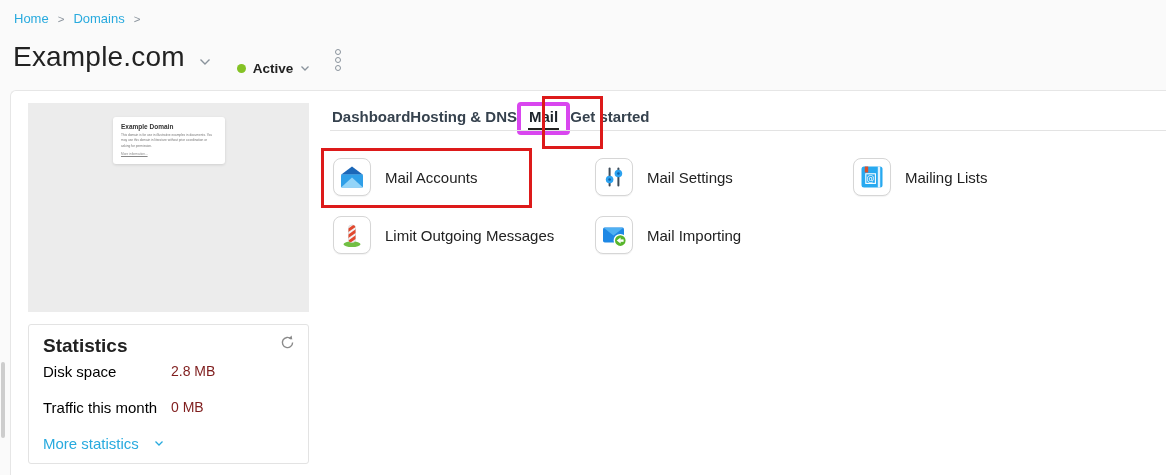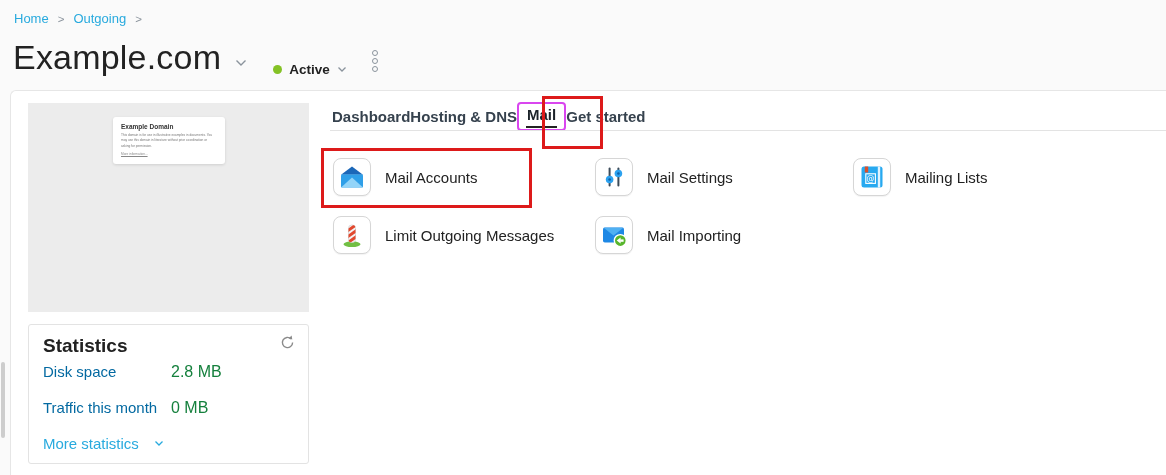--- a/index.html
+++ b/index.html
@@ -4,21 +4,21 @@
 <style>
   html,body{margin:0;padding:0;background:#fff;}
   body{font-family:"Liberation Sans",sans-serif;color:#222;}
   .page{position:relative;width:1166px;height:475px;overflow:hidden;background:#fafafa;}
 
   
   .breadcrumb{position:absolute;left:14px;top:11px;font-size:13px;display:flex;gap:9px;align-items:center;}
   .breadcrumb a{color:#28aade;text-decoration:none;cursor:pointer;}
   .crumb-sep{color:#8a939c;font-size:11.5px;}
   .title-row{position:absolute;left:13px;top:38px;display:flex;align-items:center;}
-  .page-title{font-size:34px;font-weight:400;color:#222;letter-spacing:.2px;}
+  .page-title{font-size:28px;font-weight:400;color:#222;letter-spacing:.2px;}
   .title-caret{margin-left:14px;margin-top:8px;cursor:pointer;}
   .status-chip{display:flex;align-items:center;margin-left:26px;margin-top:23px;cursor:pointer;}
   .status-dot{width:9px;height:9px;border-radius:50%;background:#84c225;margin-right:7px;}
   .status-label{font-size:13.5px;font-weight:700;color:#222;margin-right:7px;}
   .kebab{margin-left:22px;margin-top:6px;display:flex;flex-direction:column;gap:2px;cursor:pointer;padding:3px;}
   .kebab i{width:4px;height:4px;border:1px solid #8b949d;border-radius:50%;display:block;}
 
   
   .card{position:absolute;left:10px;top:90px;width:1156px;height:385px;background:#fff;
         border-top:1px solid #e6e6e6;border-left:1px solid #e6e6e6;border-top-left-radius:6px;}
@@ -30,28 +30,28 @@
              box-shadow:0 1px 3px rgba(0,0,0,.12);padding:6px 8px;box-sizing:border-box;overflow:hidden;}
   .mini-h{font-size:6.5px;font-weight:700;color:#333;margin-bottom:3px;}
   .mini-p{font-size:3.2px;line-height:1.7;color:#777;width:96px;}
   .mini-a{font-size:3.2px;color:#888;margin-top:3px;text-decoration:underline;}
 
   
   .stats{position:absolute;left:28px;top:324px;width:281px;height:140px;background:#fff;
          border:1px solid #e3e3e3;border-radius:3px;box-sizing:border-box;}
   .stats-title{position:absolute;left:14px;top:10px;font-size:19px;font-weight:700;color:#222;}
   .stats-refresh{position:absolute;right:12px;top:9px;cursor:pointer;}
-  .stat-label{position:absolute;left:14px;font-size:15px;color:#0369a1;text-align:right;}
-  .stat-value{position:absolute;left:142px;font-size:16px;color:#15803d;}
+  .stat-label{position:absolute;left:14px;font-size:15px;color:#000000;text-align:right;}
+  .stat-value{position:absolute;left:142px;font-size:14px;color:#7f1d1d;}
   .stats-more{position:absolute;left:14px;top:110px;font-size:15px;color:#28aade;display:flex;align-items:center;gap:15px;cursor:pointer;text-align:center;}
 
   
   .tabs{position:absolute;left:332px;top:104px;display:flex;align-items:flex-start;}
   .tab{font-size:15px;font-weight:700;color:#36424e;cursor:pointer;padding-top:4px;}
-  .tab-active-wrap{border:2px solid #d946ef;border-radius:4px;padding:2px 7px 5px;margin-top:-2px;cursor:pointer;}
+  .tab-active-wrap{border:4px solid #d946ef;border-radius:4px;padding:2px 7px 5px;margin-top:-2px;cursor:pointer;}
   .tab-active{font-size:15px;font-weight:700;color:#1c232a;border-bottom:2.5px solid #222;padding:0 1px 3px;}
   .tabs-divider{position:absolute;left:330px;top:130px;width:836px;height:1px;background:#e3e3e3;}
 
   
   .tool{position:absolute;display:flex;align-items:center;cursor:pointer;}
   .tile{width:38px;height:38px;background:#fff;border:1px solid #d6d6d6;border-radius:8px;
         box-shadow:0 1px 1px rgba(0,0,0,.05);display:flex;align-items:center;justify-content:center;box-sizing:border-box;}
   .tool-label{margin-left:14px;font-size:15px;color:#222;}
   .t-r1{top:158px;} .t-r2{top:216px;}
   .t-c1{left:333px;} .t-c2{left:595px;} .t-c3{left:853px;}
@@ -62,21 +62,21 @@
   .anno-accounts{left:321px;top:148px;width:205px;height:54px;}
 </style>
 </head>
 <body>
 
 <div class="page">
 
   <div class="breadcrumb">
     <a>Home</a>
     <span class="crumb-sep">&gt;</span>
-    <a>Outgoing</a>
+    <a>Domains</a>
     <span class="crumb-sep">&gt;</span>
   </div>
 
   <div class="title-row">
     <span class="page-title">Example.com</span>
     <span class="title-caret">
       <svg width="12" height="8" viewBox="0 0 12 8">
           <polyline points="1.5,1.5 6,6 10.5,1.5" fill="none" stroke="#8a939c" stroke-width="1.4"></polyline>
         </svg>
     </span>

